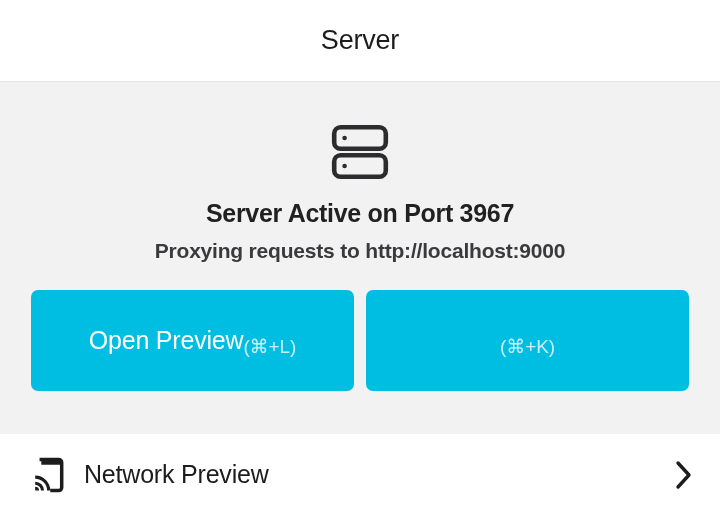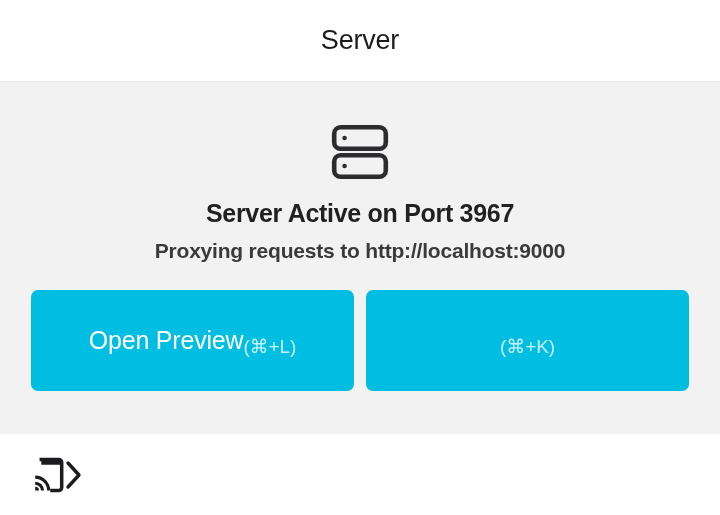--- a/index.html
+++ b/index.html
@@ -189,20 +189,21 @@
   <div class="list-row">
 
     <svg class="row-icon" viewBox="0 0 30 36" aria-hidden="true">
       <path d="M7.3 2.4 h17.3 a3.1 3.1 0 0 1 3.1 3.1 v25 a3.1 3.1 0 0 1 -3.1 3.1 h-6.6" fill="none" stroke="#1c1c1e" stroke-width="3.5" stroke-linecap="square"></path>
       <path d="M7.3 2.4 h17.3 a3.1 3.1 0 0 1 3.1 3.1 v2.2 h-20.4 z" fill="#1c1c1e"></path>
       <path d="M1.2 33.6 h3.9 a3.9 3.9 0 0 0 -3.9 -3.9 z" fill="#1c1c1e"></path>
       <path d="M1.2 26.3 a7.3 7.3 0 0 1 7.3 7.3" fill="none" stroke="#1c1c1e" stroke-width="3.1" stroke-linecap="butt"></path>
       <path d="M1.2 20.1 a13.5 13.5 0 0 1 13.5 13.5" fill="none" stroke="#1c1c1e" stroke-width="3.1" stroke-linecap="butt"></path>
     </svg>
 
+    <span class="row-label">Network Preview</span>
 
     <svg class="row-chevron" viewBox="0 0 20 32" aria-hidden="true">
       <path d="M4 4 L15 16 L4 28" fill="none" stroke="#1c1c1e" stroke-width="3.4" stroke-linecap="round" stroke-linejoin="round"></path>
     </svg>
 
   </div>
 
 </div>
 
 </body></html>

